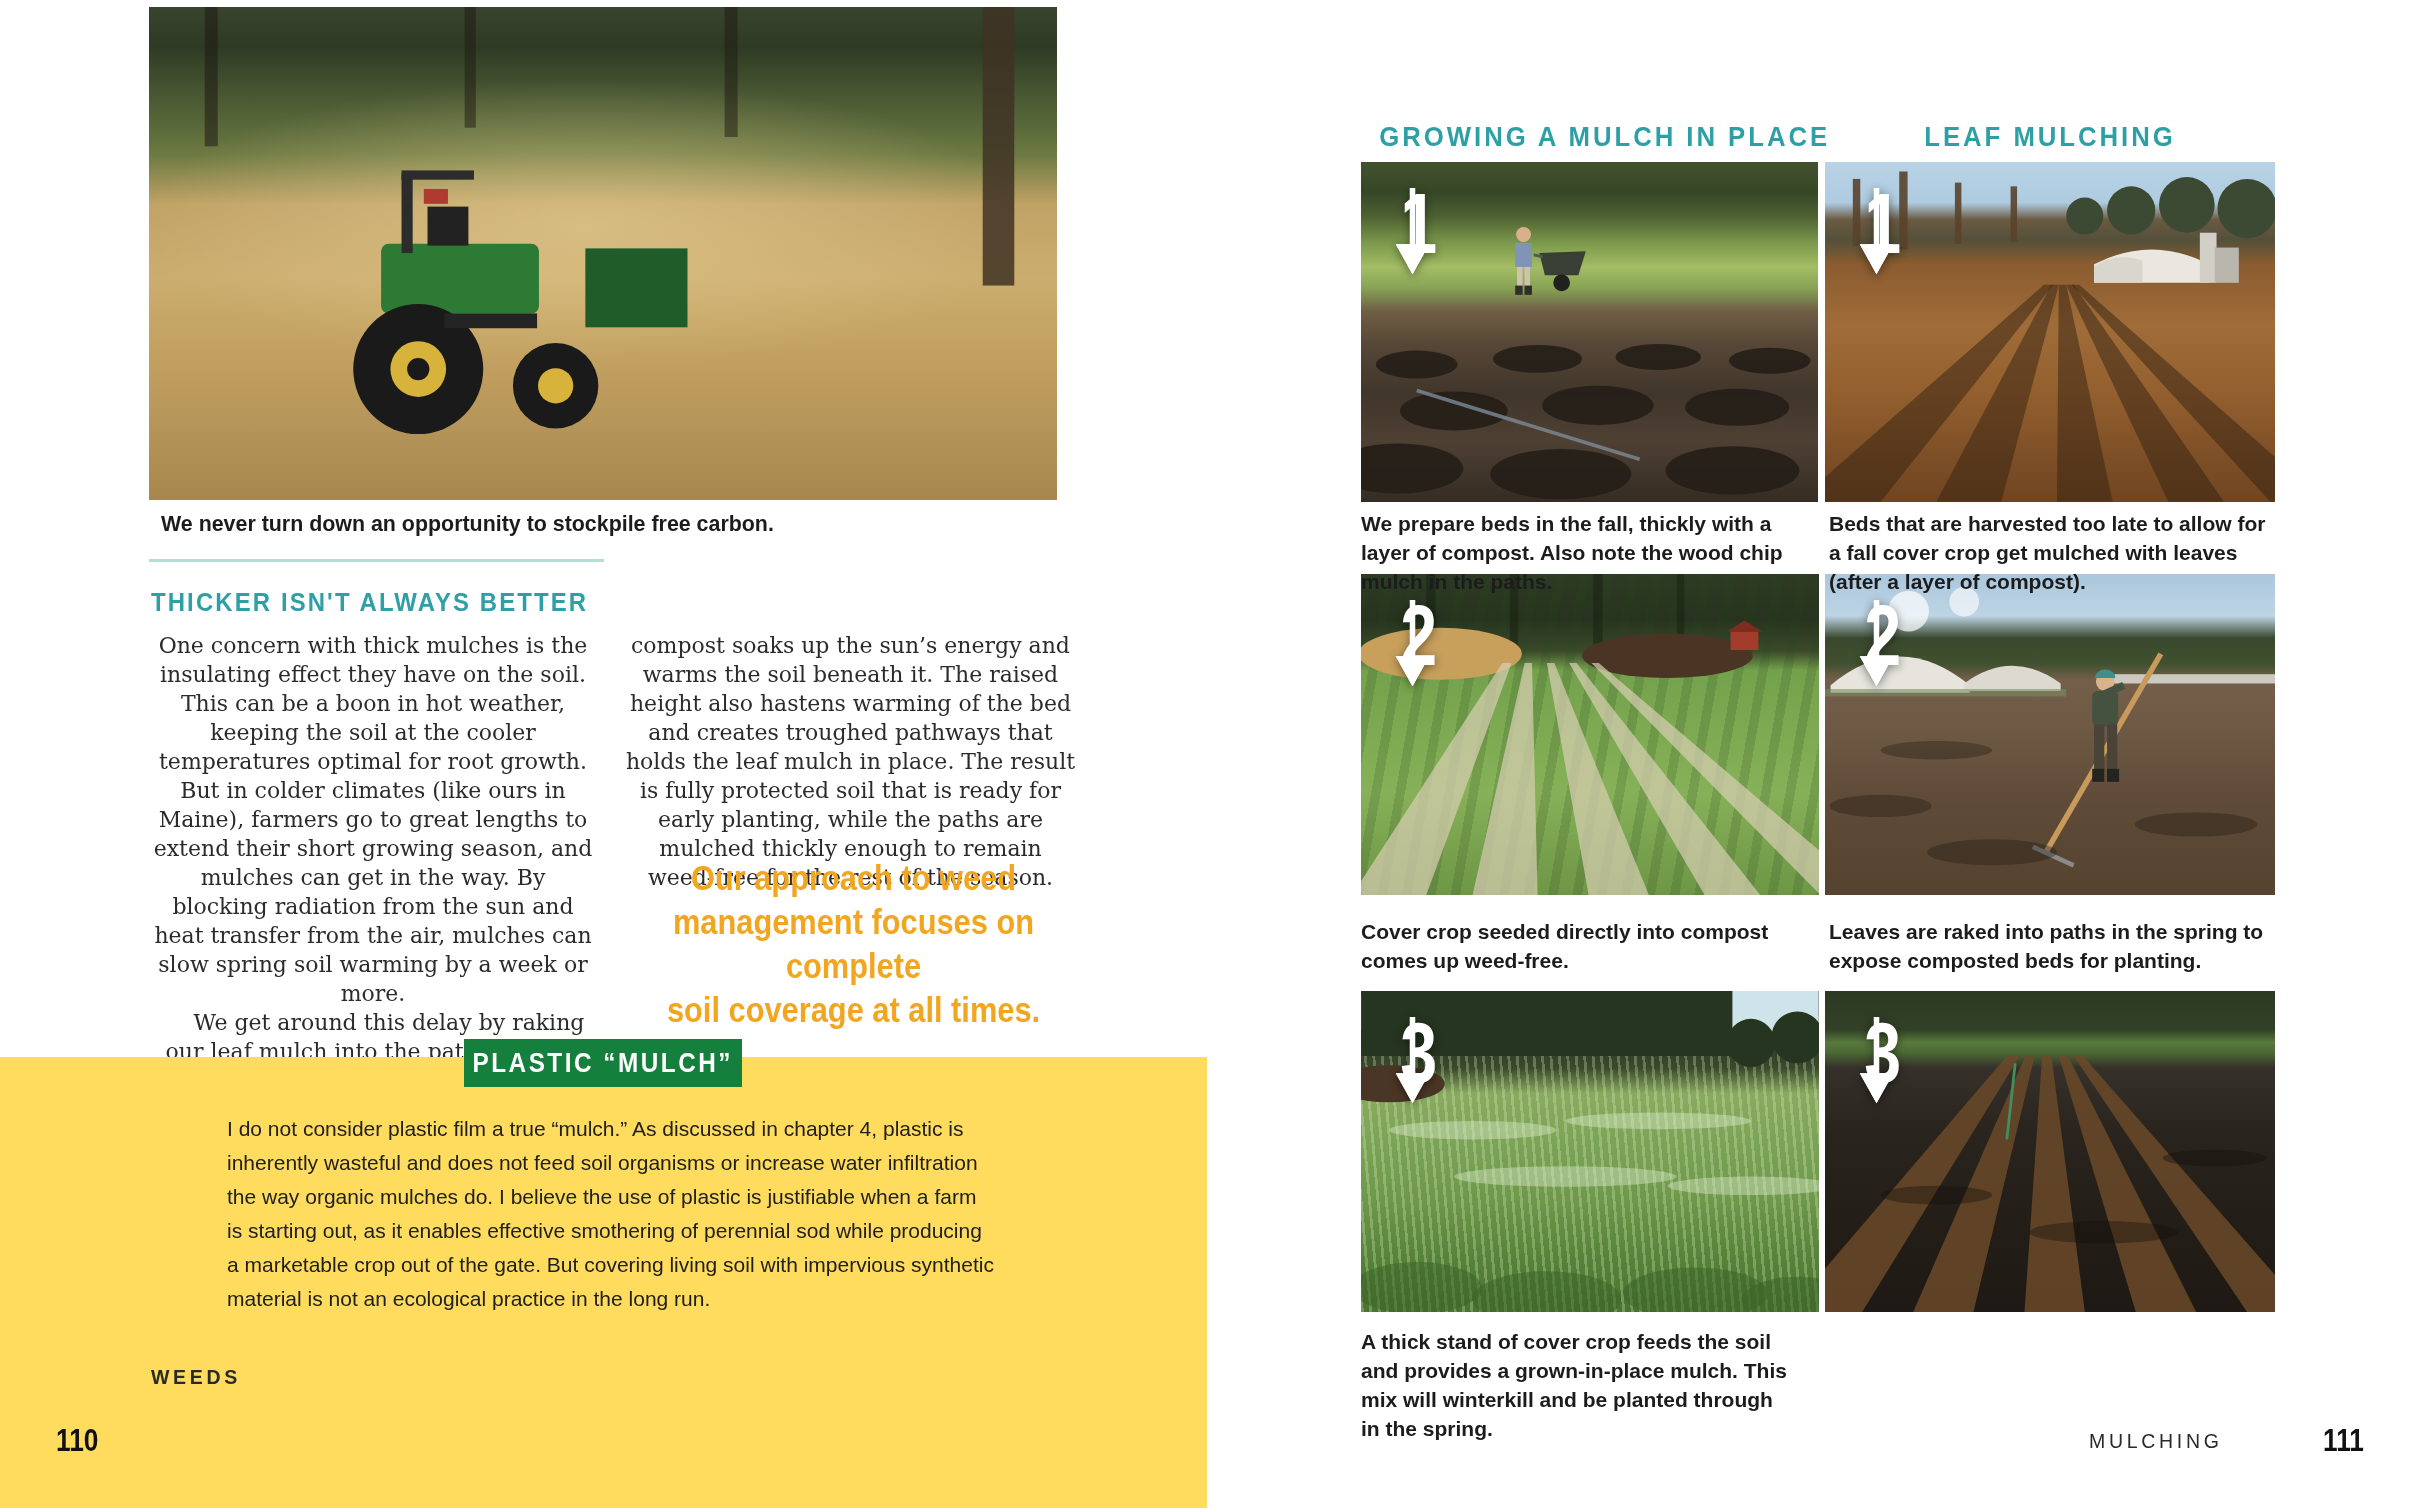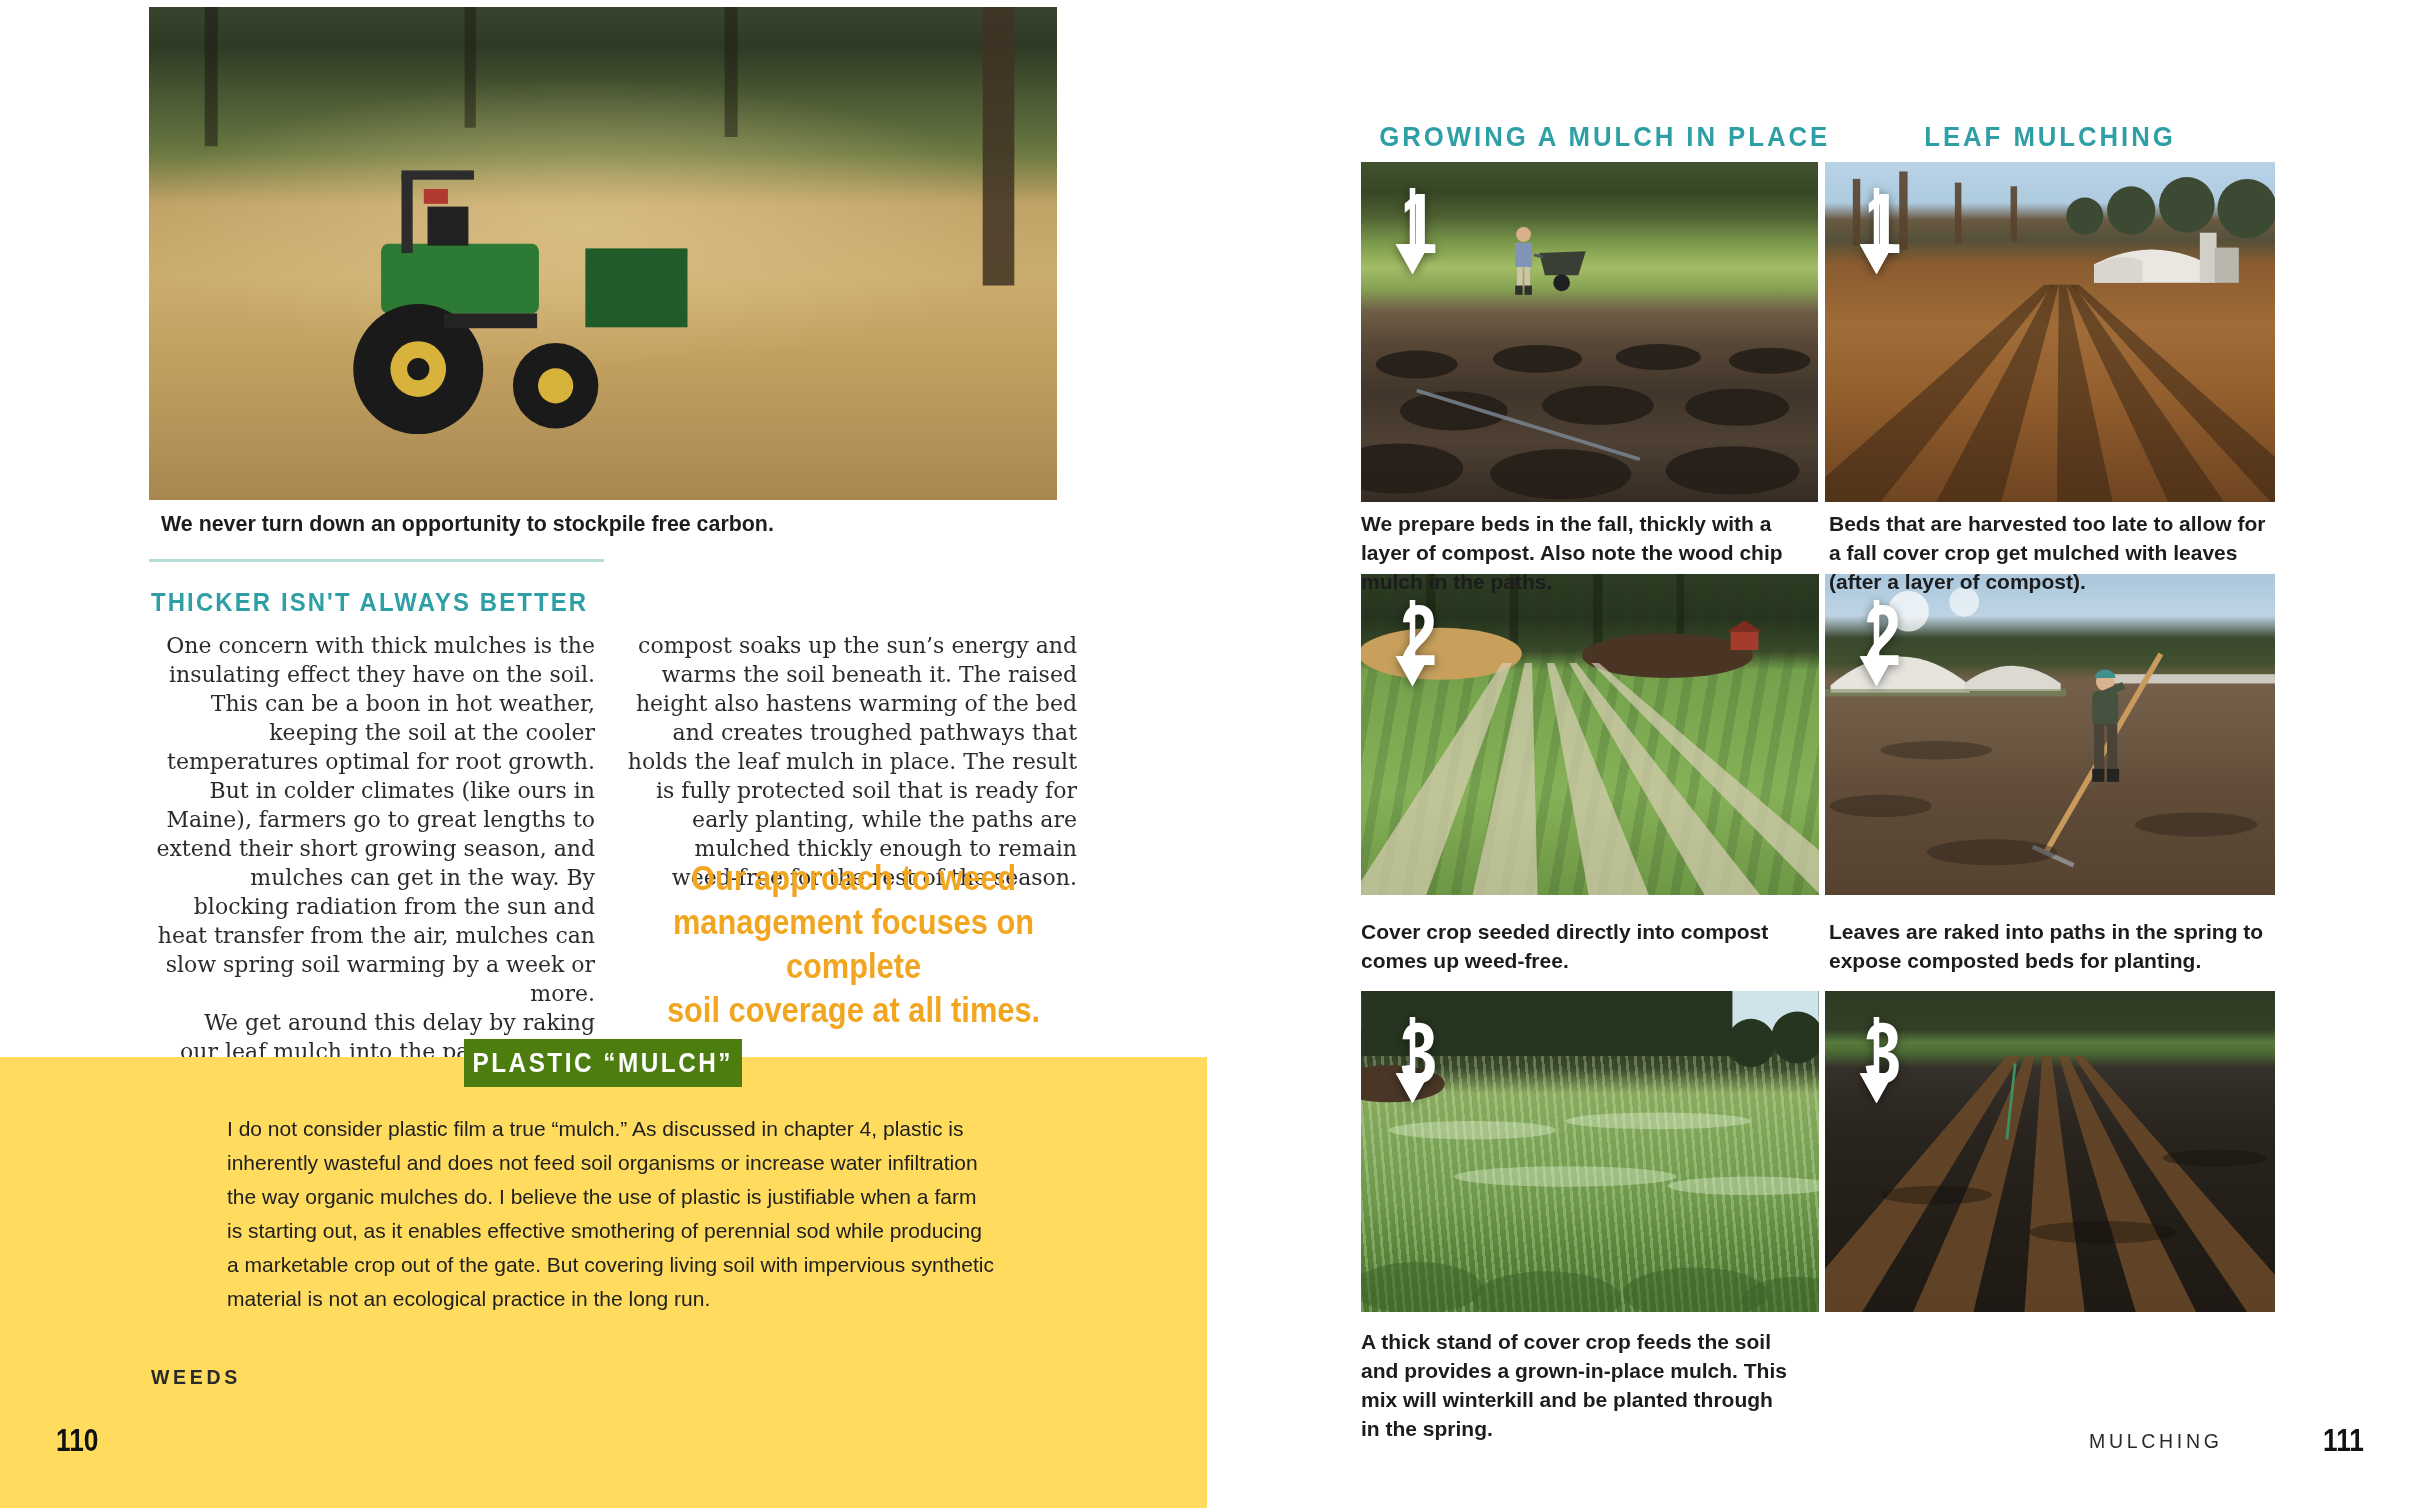--- a/index.html
+++ b/index.html
@@ -15,30 +15,30 @@
     background:
       radial-gradient(ellipse 70% 42% at 48% 44%, rgba(232,208,150,.55), transparent 70%),
       linear-gradient(180deg,#39442e 0%,#2e3a24 8%,#445230 16%,#59683a 24%,#6d7a42 30%,
         #c0a266 40%,#cbad6f 55%,#c2a160 70%,#b6955a 85%,#a8874e 100%);
   }
   .hero-caption{left:151px;top:512px;width:910px;font-size:21.4px;font-weight:700;color:#1c1c1c;margin-left:10px;}
   .rule{left:149px;top:559px;width:455px;height:2.8px;background:#b3ddd6;}
   .sec-head{left:151px;top:587px;font-size:26px;font-weight:700;letter-spacing:2.3px;
             color:#2f9fa6;transform:scaleX(.92);transform-origin:left;white-space:nowrap;}
   .bodycol{position:absolute;font-family:"DejaVu Serif",serif;font-size:22px;line-height:29px;
-           color:#2b2b2b;text-align:right;}
+           color:#2b2b2b;text-align:center;}
   .bodycol p{margin:0;}
   .bodycol p.indent{text-indent:32px;}
   .col1{left:151px;top:631px;width:444px;}
   .col2{left:624px;top:631px;width:453px;}
   .pull-quote{left:603px;top:856px;width:501px;text-align:center;color:#f2a51f;
               font-size:35px;line-height:44px;font-weight:700;transform:scaleX(.88);
               transform-origin:center;}
   .yellow-box{left:0;top:1057px;width:1207px;height:451px;background:#ffdb5e;}
-  .plastic-label{left:464px;top:1039px;width:278px;height:48px;background:#4d7c0f;
+  .plastic-label{left:464px;top:1039px;width:278px;height:48px;background:#15803d;
                  display:flex;align-items:center;justify-content:center;}
   .plastic-label span{color:#ffffff;font-size:27px;font-weight:700;letter-spacing:2.8px;
                       transform:scaleX(.9);white-space:nowrap;}
   .plastic-body{left:227px;top:1112px;width:770px;font-size:21px;line-height:34px;color:#202020;}
   .footer-num{font-size:32px;font-weight:800;color:#111;transform:scaleX(.82);transform-origin:left;}
   .footer-word{font-size:19.5px;letter-spacing:3.7px;color:#2a2a2a;}
   .f110{left:56px;top:1422px;}
   .fweeds{left:151px;top:1366px;font-weight:bold;}
   .fmulching{left:2089px;top:1430px;width:195px;text-align:left;}
   .f111{left:2323px;top:1422px;}

